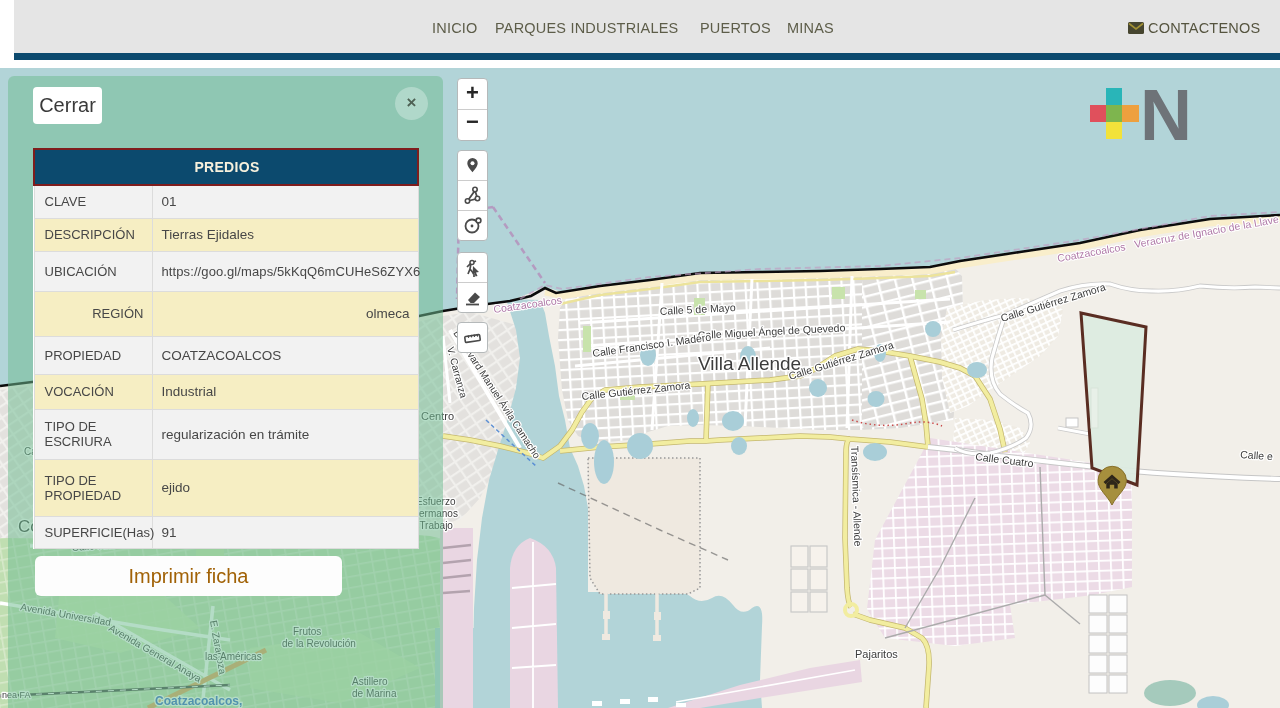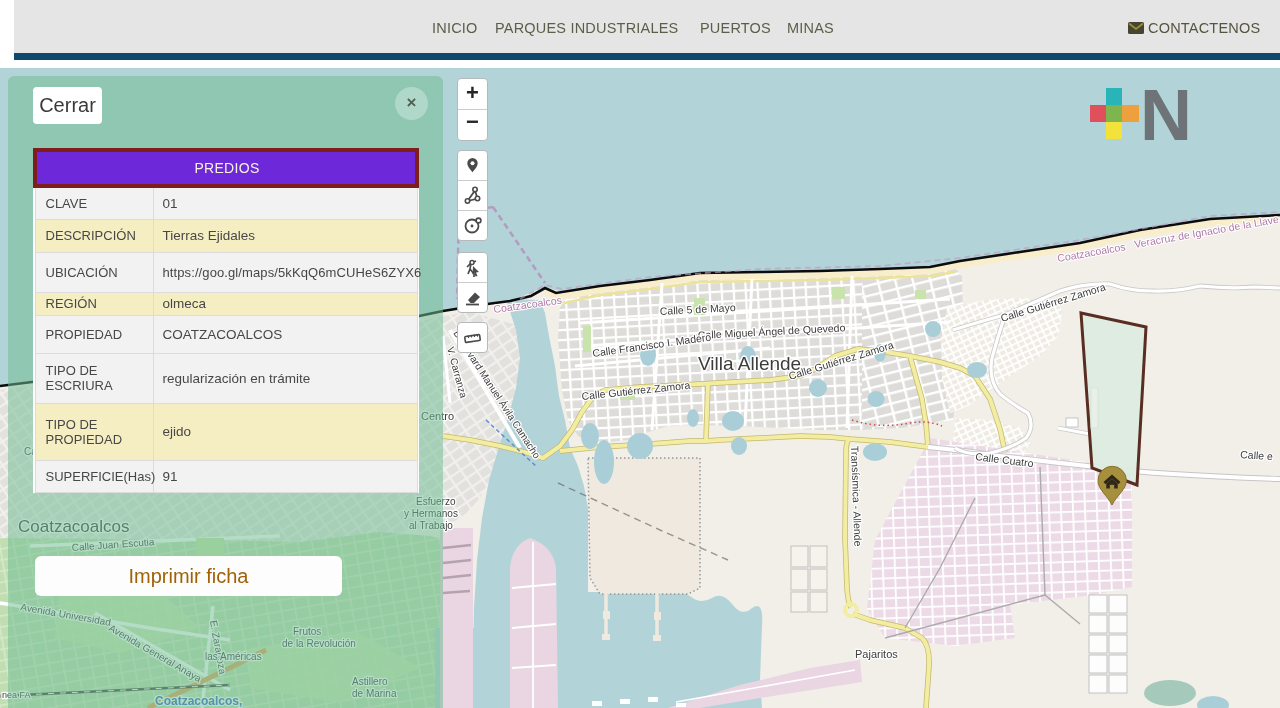--- a/index.html
+++ b/index.html
@@ -13,22 +13,22 @@
   #cerrar{position:absolute;left:33px;top:87px;width:69px;height:37px;background:#fff;
     border-radius:4px;z-index:12;font-size:20px;color:#3a3a3a;text-align:center;line-height:37px;}
   #xcirc{position:absolute;left:395px;top:87px;width:33px;height:33px;border-radius:50%;
     background:rgba(255,255,255,0.30);z-index:12;text-align:center;line-height:31px;
     font-size:17px;font-weight:bold;color:#4e6154;}
   #tbl{position:absolute;left:33px;top:148px;width:386px;z-index:12;border-collapse:collapse;
     background:#fff;font-size:13px;color:#474747;table-layout:fixed;}
   #tbl td.v{white-space:nowrap;}
   #tbl td{border:1px solid #dcdcdc;padding:0 8px 0 10px;vertical-align:middle;}
   #tbl td.v{padding-left:9px;font-size:13.5px;}
-  #tbl .hd{background:#6d28d9;color:#f7f1dd;font-weight:normal;text-align:center;font-size:14px;
-    letter-spacing:0.3px;border:4px solid #7f1d1d;}
+  #tbl .hd{background:#0c4a6e;color:#f7f1dd;font-weight:bold;text-align:center;font-size:14px;
+    letter-spacing:0.3px;border:2px solid #7f1d1d;}
   #tbl tr.y td{background:#f6eec3;}
   #tbl tr.g td{background:#f2f2f2;}
   #imprimir{position:absolute;left:35px;top:556px;width:307px;height:40px;background:#fdfdfd;
     border-radius:6px;z-index:12;font-size:20px;color:#a16207;text-align:center;line-height:40px;}
   .lbar{position:absolute;left:457px;background:#fff;border:1.5px solid #b5b9ba;
     border-radius:4px;z-index:6;width:29px;}
   .lcell{width:29px;height:29px;display:block;position:relative;text-align:center;}
   .lsep{border-top:1px solid #ccc;}
   #zoomctl{top:78px;}
   #zoomctl .lcell{font-size:22px;font-weight:bold;color:#262626;line-height:27px;height:30px;}
@@ -329,27 +329,31 @@
         <td class="v">01</td>
       </tr>
   <tr class="y" style="height:33px;">
         <td>DESCRIPCIÓN</td>
         <td class="v">Tierras Ejidales</td>
       </tr>
   <tr class="g" style="height:40px;padding-left:16px;">
         <td>UBICACIÓN</td>
         <td class="v" style="font-size:13px !important;letter-spacing:0.1px;">https://goo.gl/maps/5kKqQ6mCUHeS6ZYX6</td>
       </tr>
-  <tr class="y" style="height:23px;">
+  <tr class="y" style="height:45px;text-align:right;">
         <td>REGIÓN</td>
         <td class="v">olmeca</td>
       </tr>
   <tr class="g" style="height:38px;">
         <td>PROPIEDAD</td>
         <td class="v">COATZACOALCOS</td>
+      </tr>
+  <tr class="y" style="height:35px;">
+        <td>VOCACIÓN</td>
+        <td class="v">Industrial</td>
       </tr>
   <tr class="g" style="height:50px;">
         <td>TIPO DE<br>ESCRIURA</td>
         <td class="v">regularización en trámite</td>
       </tr>
   <tr class="y" style="height:57px;">
         <td>TIPO DE<br>PROPIEDAD</td>
         <td class="v">ejido</td>
       </tr>
   <tr class="g" style="height:32px;">

